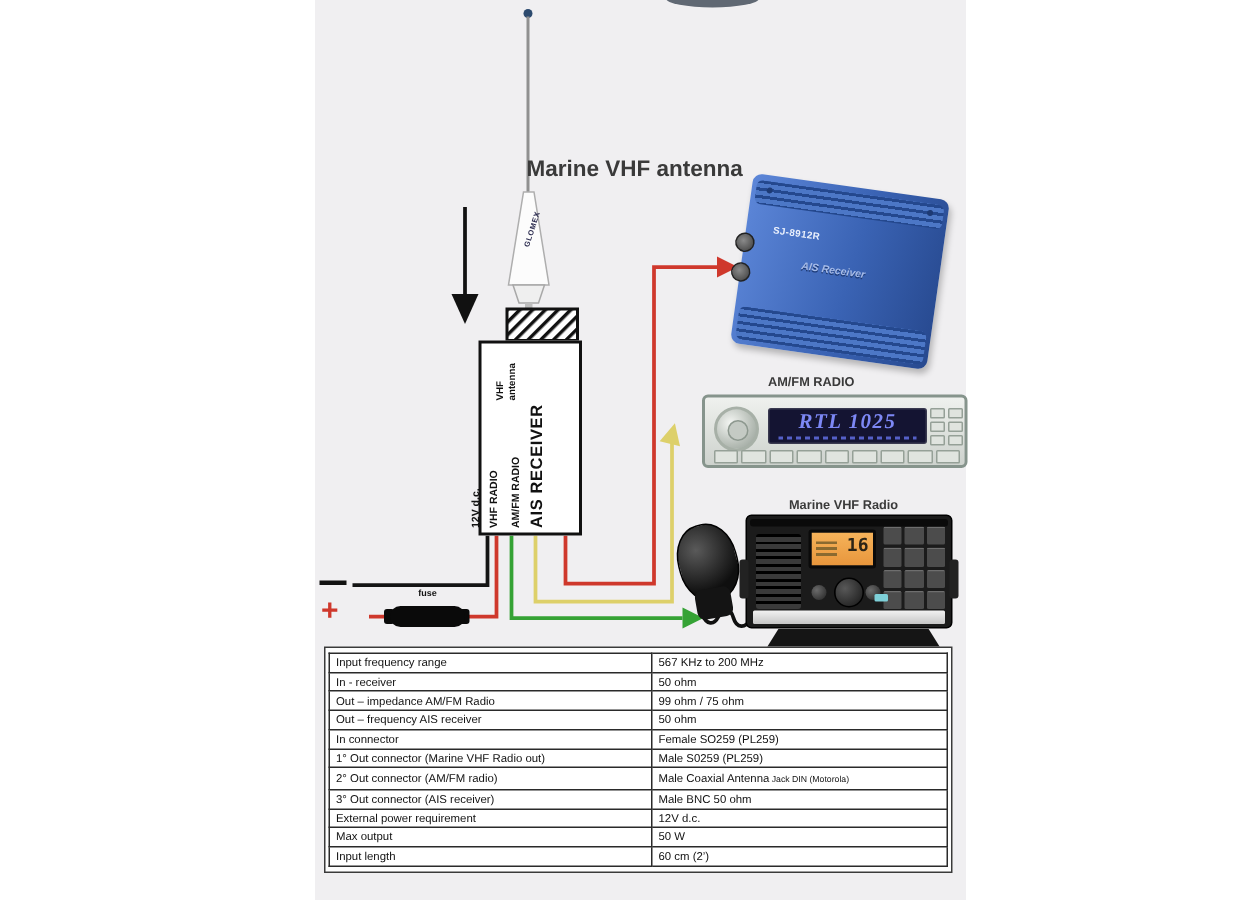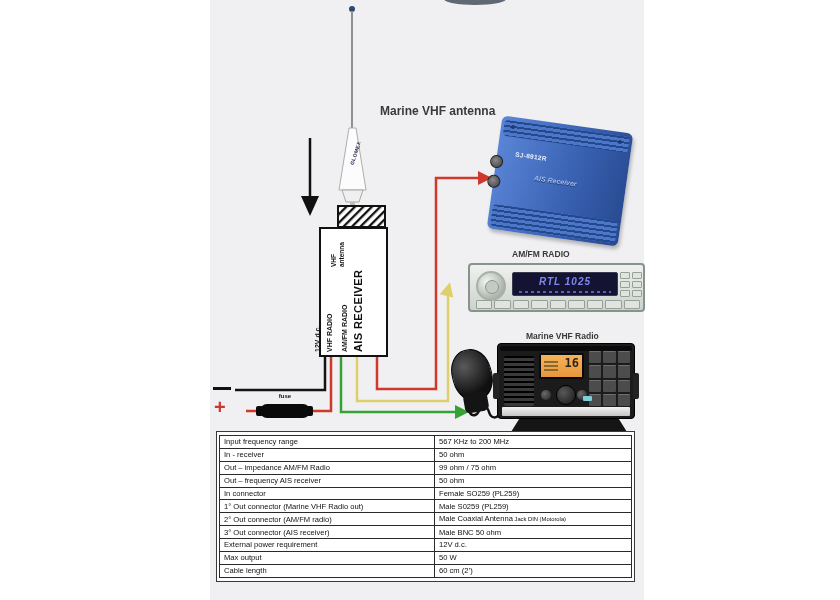--- a/index.html
+++ b/index.html
@@ -2,21 +2,21 @@
 <html><head>
 <meta charset="utf-8">
 <style>
   html,body{margin:0;padding:0;}
   body{width:840px;height:600px;background:#ffffff;font-family:"Liberation Sans",sans-serif;overflow:hidden;}
   .canvas{position:relative;width:840px;height:600px;background:#fff;}
   .panel{position:absolute;left:210px;top:0;width:434px;height:600px;background:#f0eff1;}
   .topblur{position:absolute;left:444px;top:-7px;width:62px;height:12px;background:#3c4654;border-radius:50%;opacity:.8;}
   .wiring{position:absolute;left:0;top:0;}
   .lbl{position:absolute;color:#3a3a3a;font-weight:bold;white-space:nowrap;}
-  .lbl-antenna{left:380px;top:104px;font-size:12px;}
+  .lbl-antenna{left:351px;top:104px;font-size:15px;}
   .lbl-amfm{left:512px;top:249px;font-size:8.5px;}
   .lbl-vhf{left:526px;top:331px;font-size:8.5px;}
   .glomex{position:absolute;left:343px;top:150px;font-size:5px;font-weight:bold;color:#2a2a4e;transform:rotate(-72deg);letter-spacing:.5px;}
   
   .splitter{position:absolute;left:319px;top:227px;width:69px;height:130px;background:#fff;border:2.5px solid #111;box-sizing:border-box;}
   .rot{position:absolute;transform-origin:0 100%;transform:rotate(-90deg);white-space:nowrap;color:#111;font-weight:bold;}
   .port{font-size:7px;bottom:3px;}
   .port-12v{left:0px;}
   .port-vhf{left:12px;}
   .port-amfm{left:27px;}
@@ -34,21 +34,21 @@
   .ais-model{position:absolute;left:18px;top:33px;font-size:6.5px;font-weight:bold;color:#eaf0fc;letter-spacing:.3px;}
   .ais-name{position:absolute;left:40px;top:54px;font-size:7px;font-weight:bold;font-style:italic;color:#a7bce8;text-shadow:0 1px 0 #1e3a74;}
   .ais-conn{position:absolute;left:-6px;width:11px;height:11px;border-radius:50%;background:radial-gradient(circle at 40% 40%,#8a8a8a,#3c3c3c);border:1px solid #222;}
   .ais-conn.c1{top:40px;}
   .ais-conn.c2{top:60px;}
   .ais-screw{position:absolute;width:4px;height:4px;border-radius:50%;background:#1d3a74;}
   
   .amfm-dev{position:absolute;left:468px;top:263px;width:177px;height:49px;background:linear-gradient(180deg,#eff1ee,#cdd2cd);border:2px solid #86948c;border-radius:4px;box-sizing:border-box;}
   .amfm-knob{position:absolute;left:6px;top:6px;width:30px;height:30px;border-radius:50%;background:radial-gradient(circle at 35% 35%,#f4f6f3,#b7beb7 60%,#939d95);border:2px solid #a7b0a7;box-sizing:border-box;}
   .amfm-knob-in{position:absolute;left:7px;top:7px;width:12px;height:12px;border-radius:50%;background:#c4cac4;border:1px solid #8d988f;}
-  .amfm-display{position:absolute;left:42px;top:7px;width:104px;height:22px;background:#141432;border:1px solid #39394f;border-radius:2px;color:#7d88f5;font-family:Liberation Sans, sans-serif;font-style:italic;font-weight:bold;font-size:10px;line-height:18px;text-align:center;letter-spacing:1px;}
+  .amfm-display{position:absolute;left:42px;top:7px;width:104px;height:22px;background:#141432;border:1px solid #39394f;border-radius:2px;color:#7d88f5;font-family:Liberation Serif, serif;font-style:italic;font-weight:bold;font-size:14px;line-height:18px;text-align:center;letter-spacing:1px;}
   .amfm-display::after{content:"";position:absolute;left:6px;right:6px;bottom:2px;height:2px;background:repeating-linear-gradient(90deg,#5560c8 0 3px,transparent 3px 6px);}
   .amfm-btns{position:absolute;left:150px;top:7px;display:grid;grid-template-columns:10px 10px;grid-auto-rows:7px;gap:2px;}
   .amfm-btn{background:#e0e4df;border:1px solid #95a097;border-radius:1px;}
   .amfm-row{position:absolute;left:6px;top:35px;width:164px;height:9px;display:flex;gap:2px;}
   .amfm-row .amfm-btn{flex:1;}
   
   .vhf-dev{position:absolute;left:497px;top:343px;width:138px;height:89px;}
   .vhf-body{position:absolute;left:0;top:0;right:0;bottom:13px;background:#1b1b1b;border:1px solid #000;border-radius:4px;}
   .vhf-topbar{position:absolute;left:2px;right:2px;top:2px;height:5px;background:#0a0a0a;border-radius:2px;}
   .vhf-grille{position:absolute;left:6px;top:12px;width:30px;height:50px;background:repeating-linear-gradient(180deg,#000 0 2px,#3a3a3a 2px 5px);border-radius:2px;}
@@ -245,18 +245,18 @@
         </tr>
         <tr>
           <td class="c1">External power requirement</td>
           <td class="c2">12V d.c.</td>
         </tr>
         <tr>
           <td class="c1">Max output</td>
           <td class="c2">50 W</td>
         </tr>
         <tr>
-          <td class="c1">Cable length</td>
+          <td class="c1">Input length</td>
           <td class="c2">60 cm (2’)</td>
         </tr>
       </tbody>
   </table>
 </div>
 
 </body></html>

